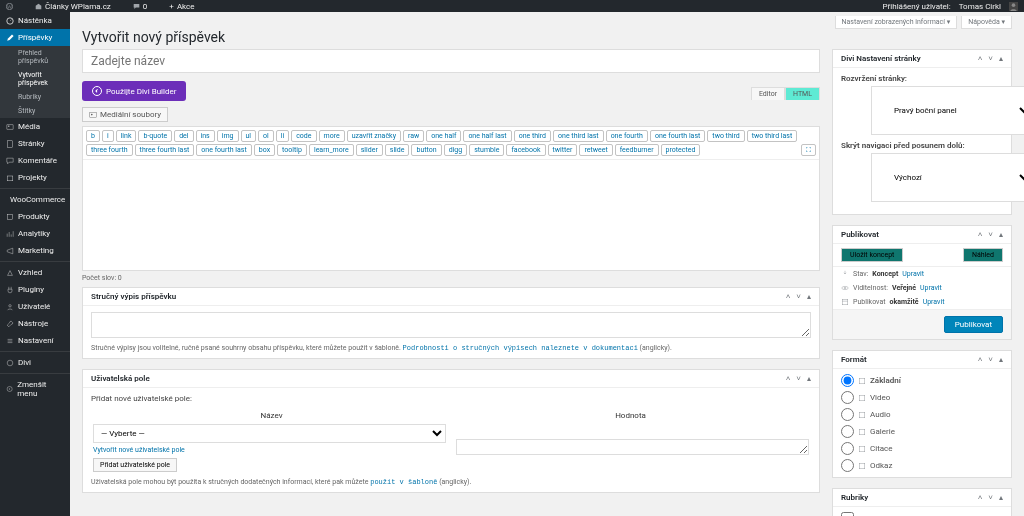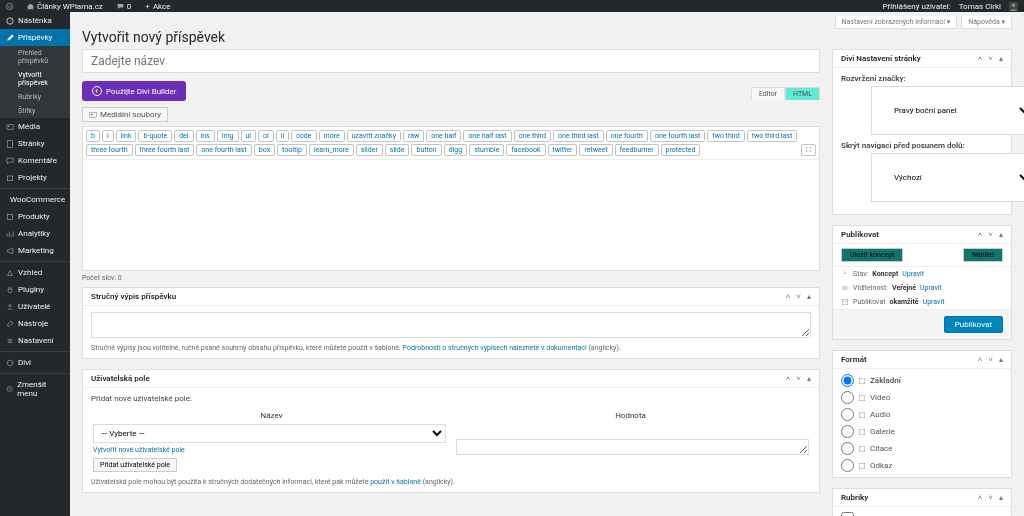--- a/index.html
+++ b/index.html
@@ -1,19 +1,19 @@
 <!DOCTYPE html>
 <html><head>
 <meta charset="utf-8">
 <style>
 * { margin: 0; padding: 0; box-sizing: border-box; font-family: -apple-system, BlinkMacSystemFont, "Segoe UI", Roboto, sans-serif; }
 body { background: #f1f1f1; font-size: 11px; color: #444; }
 
 .toolbar { background: #23282d; height: 12px; display: flex; align-items: center; color: #eee; font-size: 8px; padding: 0 6px; justify-content: space-between; }
-.toolbar-left { display: flex; gap: 14px; align-items: center; }
+.toolbar-left { display: flex; gap: 22px; align-items: center; }
 .toolbar-item { display: flex; align-items: center; gap: 3px; cursor: pointer; }
 .tb-icon { width: 7px; height: 7px; display: inline-block; }
 
 .layout { display: flex; height: calc(100vh - 12px); }
 
 .sidebar { width: 70px; background: #23282d; color: #eee; font-size: 8px; overflow-y: auto; flex-shrink: 0; }
 .menu-item { display: flex; align-items: center; gap: 4px; padding: 4px 6px; cursor: pointer; color: #eee; }
 .menu-item.current { background: #0073aa; color: #fff; }
 .menu-icon { width: 8px; height: 8px; display: inline-block; }
 .submenu { background: #32373c; }
@@ -51,21 +51,21 @@
 
 .postbox { background: #fff; border: 1px solid #ddd; margin-bottom: 10px; }
 .postbox-header { display: flex; align-items: center; justify-content: space-between; padding: 4px 8px; border-bottom: 1px solid #eee; }
 .postbox-header h2 { font-size: 8px; font-weight: 600; color: #23282d; }
 .postbox-ctrls { display: flex; gap: 6px; color: #72777c; }
 .postbox-ctrl { cursor: pointer; font-size: 8px; }
 .postbox-body { padding: 6px 8px; font-size: 8px; }
 
 .excerpt-ta { width: 100%; height: 26px; border: 1px solid #ddd; resize: vertical; }
 .hint { font-size: 7px; color: #666; margin-top: 4px; }
-.hint a { color: #0073aa; }
+.hint a { color: #0073aa; font-family: Liberation Mono, monospace; }
 
 .cf-table { width: 100%; margin-top: 4px; }
 .cf-table th { font-size: 8px; font-weight: 400; padding: 2px; text-align: center; color: #333; }
 .cf-select { width: 100%; border: 1px solid #ddd; padding: 3px; font-size: 8px; background: #fff; }
 .cf-input { width: 100%; border: 1px solid #ddd; padding: 3px; height: 16px; }
 .link-btn { color: #0073aa; font-size: 7px; cursor: pointer; margin-top: 3px; display: inline-block; }
 .small-btn { border: 1px solid #ccc; background: #f7f7f7; padding: 2px 6px; font-size: 7px; margin-top: 4px; cursor: pointer; }
 
 .side-label { font-size: 8px; font-weight: 600; margin-bottom: 3px; }
 .side-select { width: 100%; border: 1px solid #ddd; padding: 18px; font-size: 8px; background: #fff; margin-bottom: 6px; margin-left: 30px; }
@@ -371,21 +371,21 @@
         <div class="postbox">
           <div class="postbox-header">
               <h2>Divi Nastavení stránky</h2>
               <div class="postbox-ctrls">
                 <span class="postbox-ctrl">˄</span>
                 <span class="postbox-ctrl">˅</span>
                 <span class="postbox-ctrl">▴</span>
               </div>
             </div>
           <div class="postbox-body">
-            <div class="side-label">Rozvržení značky:</div>
+            <div class="side-label">Rozvržení stránky:</div>
             <select class="side-select"><option>Pravý boční panel</option></select>
             <div class="side-label">Skrýt navigaci před posunem dolů:</div>
             <select class="side-select"><option>Výchozí</option></select>
           </div>
         </div>
 
         <div class="postbox">
           <div class="postbox-header">
               <h2>Publikovat</h2>
               <div class="postbox-ctrls">

